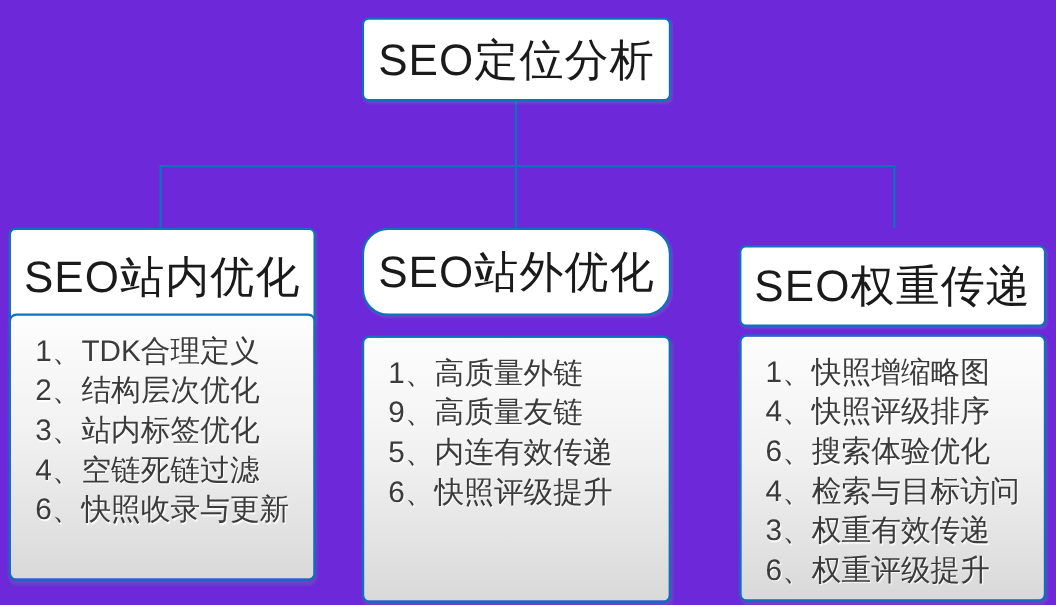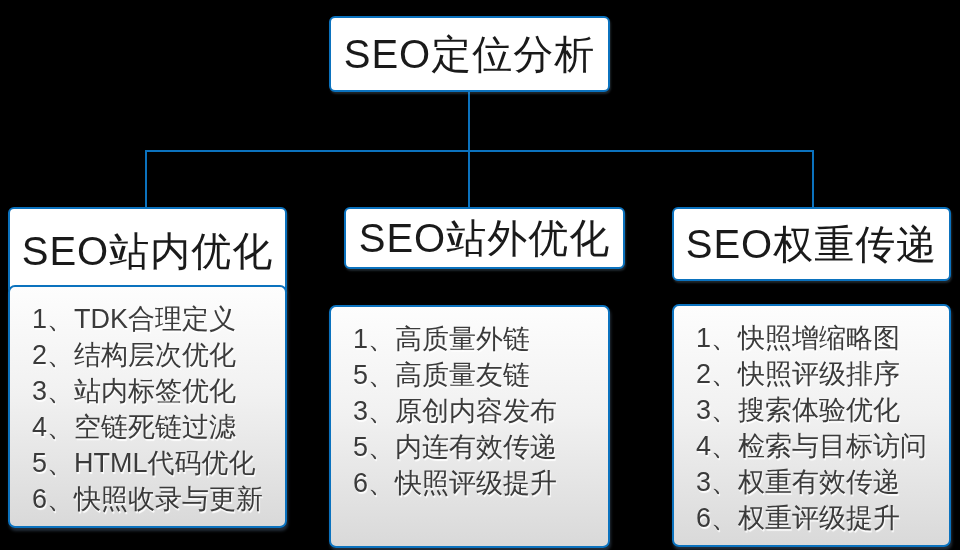--- a/index.html
+++ b/index.html
@@ -5,21 +5,21 @@
   html, body {
     margin: 0;
     padding: 0;
     background: #ffffff;
     font-family: "Liberation Sans", "DejaVu Sans", sans-serif;
   }
   .canvas {
     position: relative;
     width: 960px;
     height: 550px;
-    background: #000000;
+    background: #6d28d9;
     overflow: hidden;
   }
   .conn {
     position: absolute;
     background: #0b72be;
   }
   .conn.v { width: 2px; }
   .conn.h { height: 2px; }
 
   .node {
@@ -31,22 +31,22 @@
     display: flex;
     align-items: center;
     justify-content: center;
     color: #1a1a1a;
     font-size: 40px;
     letter-spacing: 1px;
     box-shadow: 1px 2px 2px rgba(120, 150, 175, 0.25);
   }
   .node.root   { left: 329px; top: 16px;  width: 281px; height: 76px; }
   .node.head-0 { left: 8px;   top: 207px; width: 279px; height: 88px; }
-  .node.head-1 { left: 344px; top: 207px; width: 281px; height: 62px; }
-  .node.head-2 { left: 672px; top: 207px; width: 279px; height: 74px; }
+  .node.head-1 { left: 329px; top: 207px; width: 281px; height: 80px; border-radius: 24px; }
+  .node.head-2 { left: 672px; top: 223px; width: 279px; height: 74px; }
 
   .body {
     position: absolute;
     box-sizing: border-box;
     border: 2px solid #0b72be;
     border-radius: 7px;
     background: linear-gradient(180deg, #fdfdfd 0%, #f1f1f1 45%, #e2e2e2 80%, #d9d9d9 100%);
     box-shadow: 1px 3px 3px rgba(100, 130, 160, 0.35);
     top: 285px;
     height: 243px;
@@ -92,39 +92,37 @@
   <div class="node head-2">
     <span>SEO权重传递</span>
   </div>
 
   <div class="body body-0">
     <ul>
       <li>1、TDK合理定义</li>
       <li>2、结构层次优化</li>
       <li>3、站内标签优化</li>
       <li>4、空链死链过滤</li>
-      <li>5、HTML代码优化</li>
       <li>6、快照收录与更新</li>
     </ul>
   </div>
 
   <div class="body body-1">
     <ul>
       <li>1、高质量外链</li>
-      <li>5、高质量友链</li>
-      <li>3、原创内容发布</li>
+      <li>9、高质量友链</li>
       <li>5、内连有效传递</li>
       <li>6、快照评级提升</li>
     </ul>
   </div>
 
   <div class="body body-2">
     <ul>
       <li>1、快照增缩略图</li>
-      <li>2、快照评级排序</li>
-      <li>3、搜索体验优化</li>
+      <li>4、快照评级排序</li>
+      <li>6、搜索体验优化</li>
       <li>4、检索与目标访问</li>
       <li>3、权重有效传递</li>
       <li>6、权重评级提升</li>
     </ul>
   </div>
 
 </div>
 
 </body></html>

